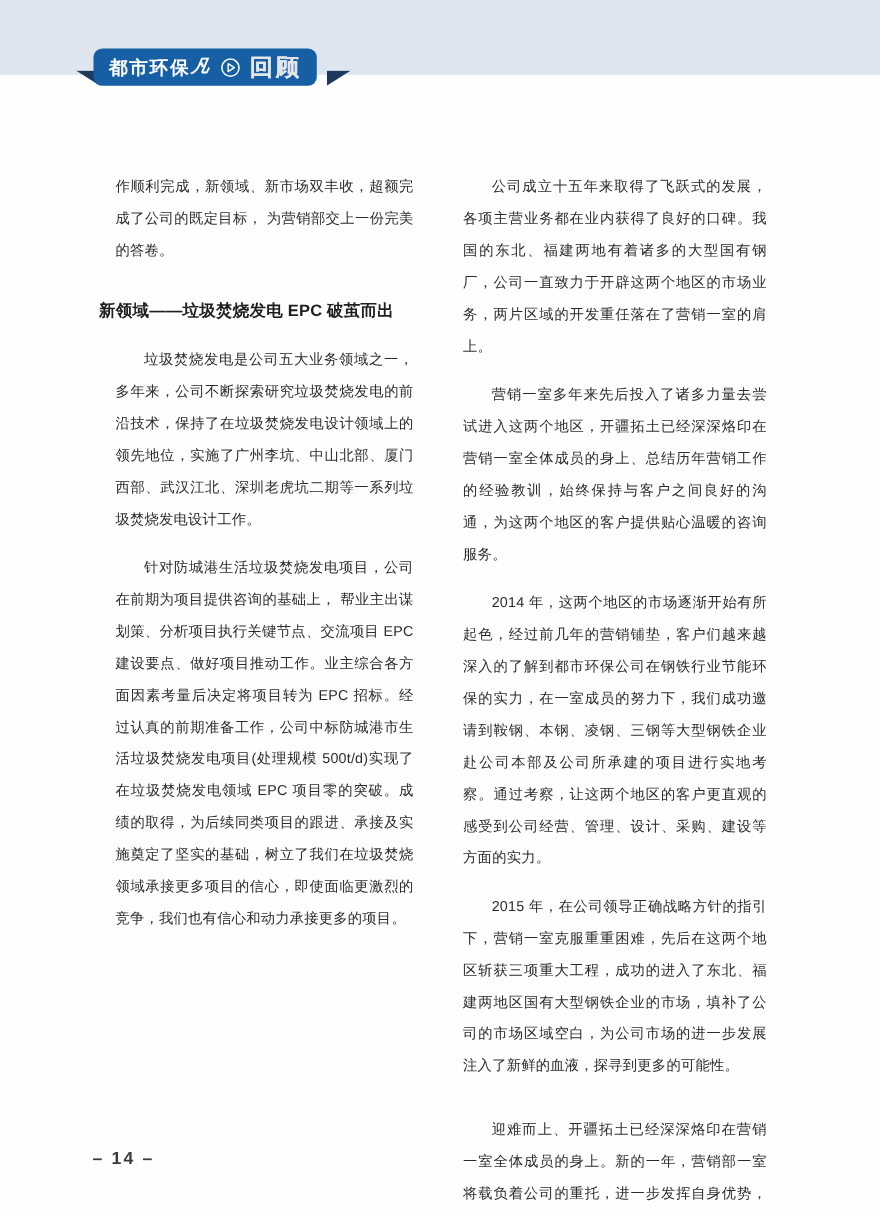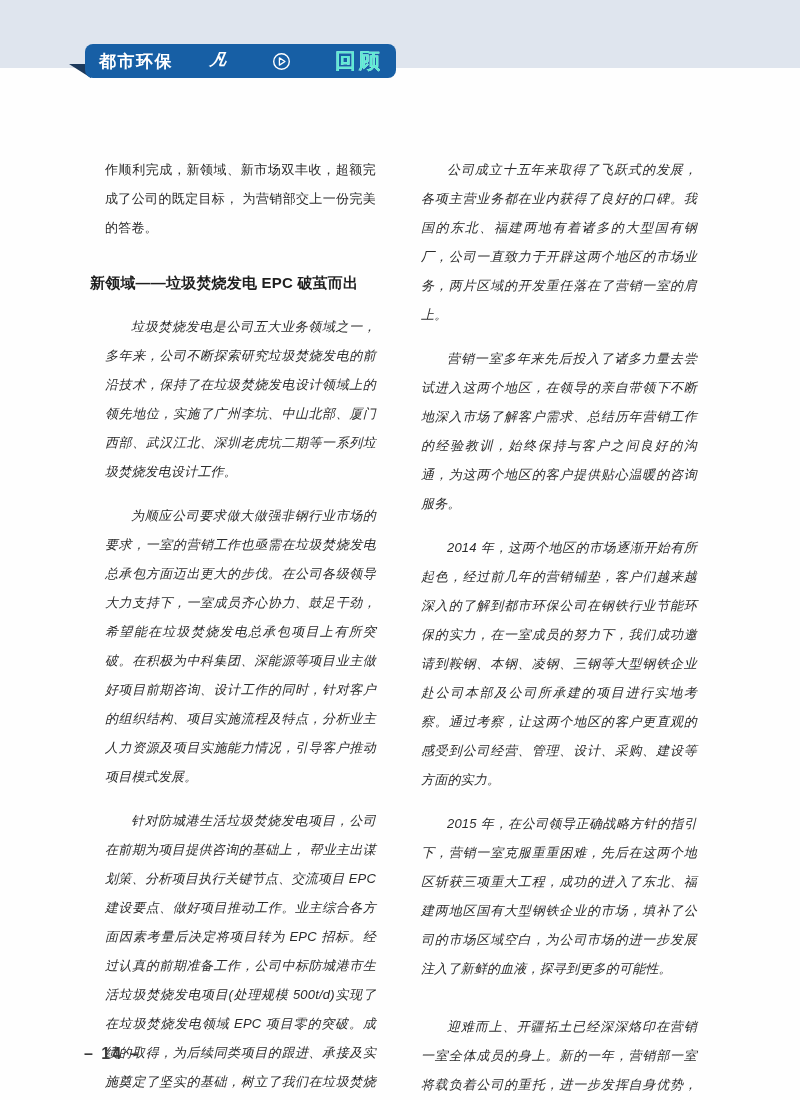--- a/index.html
+++ b/index.html
@@ -44,21 +44,20 @@
     position: absolute;
     left: 85px; top: 44px;
     height: 34px;
     padding: 0 13px 0 14px;
     background: #175fa5;
     border-radius: 8px;
     display: flex;
     align-items: center;
     z-index: 2;
     box-sizing: border-box;
-    gap: 36px;
   }
   .brand-text {
     color: #ffffff;
     font-weight: bold;
     font-size: 17px;
     letter-spacing: 1.5px;
     white-space: nowrap;
   }
   .logo-mark {
     color: #ffffff;
@@ -67,21 +66,21 @@
     font-weight: bold;
     transform: skewX(-10deg) translateY(-1px);
     margin-left: 1px;
   }
   .play-icon {
     display: inline-flex;
     margin: 0 8px 0 10px;
     line-height: 0;
   }
   .badge-title {
-    color: #5eead4;
+    color: #e5e5e5;
     font-weight: 900;
     font-size: 21px;
     letter-spacing: 3px;
     white-space: nowrap;
     text-shadow: 0 0 0.6px #ffffff;
   }
   
   .col {
     position: absolute;
     top: 140px;
@@ -89,21 +88,21 @@
   }
   .col-left  { left: 90px;  width: 301px; }
   .col-right { left: 406px; width: 306px; }
   .col p {
     margin: 15px;
     font-size: 13px;
     line-height: 29px;
     text-align: justify;
     letter-spacing: 0.2px;
   }
-  .col p.ind { text-indent: 2em; font-style: italic; }
+  .col p.ind { text-indent: 2em; }
   .col h3 {
     margin: 0;
     font-size: 15px;
     line-height: 29px;
     font-weight: bold;
     color: #1e1e1e;
     letter-spacing: 0.2px;
   }
   .col-left h3 { margin-top: 26px; }
   .gap-above { margin-top: 29px !important; }
@@ -134,27 +133,26 @@
         <path d="M7.4 5.9 L13 9.5 L7.4 13.1 Z" fill="none" stroke="#ffffff" stroke-width="1.3" stroke-linejoin="round"></path>
       </svg>
     </span>
     <span class="badge-title">回顾</span>
   </div>
 
   <div class="col col-left">
     <p>作顺利完成，新领域、新市场双丰收，超额完成了公司的既定目标， 为营销部交上一份完美的答卷。</p>
     <h3>新领域——垃圾焚烧发电 EPC 破茧而出</h3>
     <p class="ind">垃圾焚烧发电是公司五大业务领域之一，多年来，公司不断探索研究垃圾焚烧发电的前沿技术，保持了在垃圾焚烧发电设计领域上的领先地位，实施了广州李坑、中山北部、厦门西部、武汉江北、深圳老虎坑二期等一系列垃圾焚烧发电设计工作。</p>
-    <p class="ind">为顺应公司要求做大做强非钢行业市场的要求，一室的营销工作也亟需在垃圾焚烧发电总承包方面迈出更大的步伐。在公司各级领导大力支持下，一室成员齐心协力、鼓足干劲，希望能在垃圾焚烧发电总承包项目上有所突破。在积极为中科集团、深能源等项目业主做好项目前期咨询、设计工作的同时，针对客户的组织结构、项目实施流程及特点，分析业主人力资源及项目实施能力情况，引导客户推动项目模式发展。</p>
     <p class="ind">针对防城港生活垃圾焚烧发电项目，公司在前期为项目提供咨询的基础上， 帮业主出谋划策、分析项目执行关键节点、交流项目 EPC 建设要点、做好项目推动工作。业主综合各方面因素考量后决定将项目转为 EPC 招标。经过认真的前期准备工作，公司中标防城港市生活垃圾焚烧发电项目(处理规模 500t/d)实现了在垃圾焚烧发电领域 EPC 项目零的突破。成绩的取得，为后续同类项目的跟进、承接及实施奠定了坚实的基础，树立了我们在垃圾焚烧领域承接更多项目的信心，即使面临更激烈的竞争，我们也有信心和动力承接更多的项目。</p>
   </div>
 
   <div class="col col-right">
     <p class="ind">公司成立十五年来取得了飞跃式的发展，各项主营业务都在业内获得了良好的口碑。我国的东北、福建两地有着诸多的大型国有钢厂，公司一直致力于开辟这两个地区的市场业务，两片区域的开发重任落在了营销一室的肩上。</p>
-    <p class="ind">营销一室多年来先后投入了诸多力量去尝试进入这两个地区，在领导的亲自带领下不断地深入市场了解客户需求、总结历年营销工作的经验教训，始终保持与客户之间良好的沟通，为这两个地区的客户提供贴心温暖的咨询服务。</p>
+    <p class="ind">营销一室多年来先后投入了诸多力量去尝试进入这两个地区，开疆拓土已经深深烙印在营销一室全体成员的身上、总结历年营销工作的经验教训，始终保持与客户之间良好的沟通，为这两个地区的客户提供贴心温暖的咨询服务。</p>
     <p class="ind">2014 年，这两个地区的市场逐渐开始有所起色，经过前几年的营销铺垫，客户们越来越深入的了解到都市环保公司在钢铁行业节能环保的实力，在一室成员的努力下，我们成功邀请到鞍钢、本钢、凌钢、三钢等大型钢铁企业赴公司本部及公司所承建的项目进行实地考察。通过考察，让这两个地区的客户更直观的感受到公司经营、管理、设计、采购、建设等方面的实力。</p>
     <p class="ind">2015 年，在公司领导正确战略方针的指引下，营销一室克服重重困难，先后在这两个地区斩获三项重大工程，成功的进入了东北、福建两地区国有大型钢铁企业的市场，填补了公司的市场区域空白，为公司市场的进一步发展注入了新鲜的血液，探寻到更多的可能性。</p>
     <p class="ind gap-above">迎难而上、开疆拓土已经深深烙印在营销一室全体成员的身上。新的一年，营销部一室将载负着公司的重托，进一步发挥自身优势，力求为公司在新领域、新市场争取到更多优质项目。</p>
 
   </div>
 
   <div class="page-number">– 14 –</div>
 
 </div>
 

